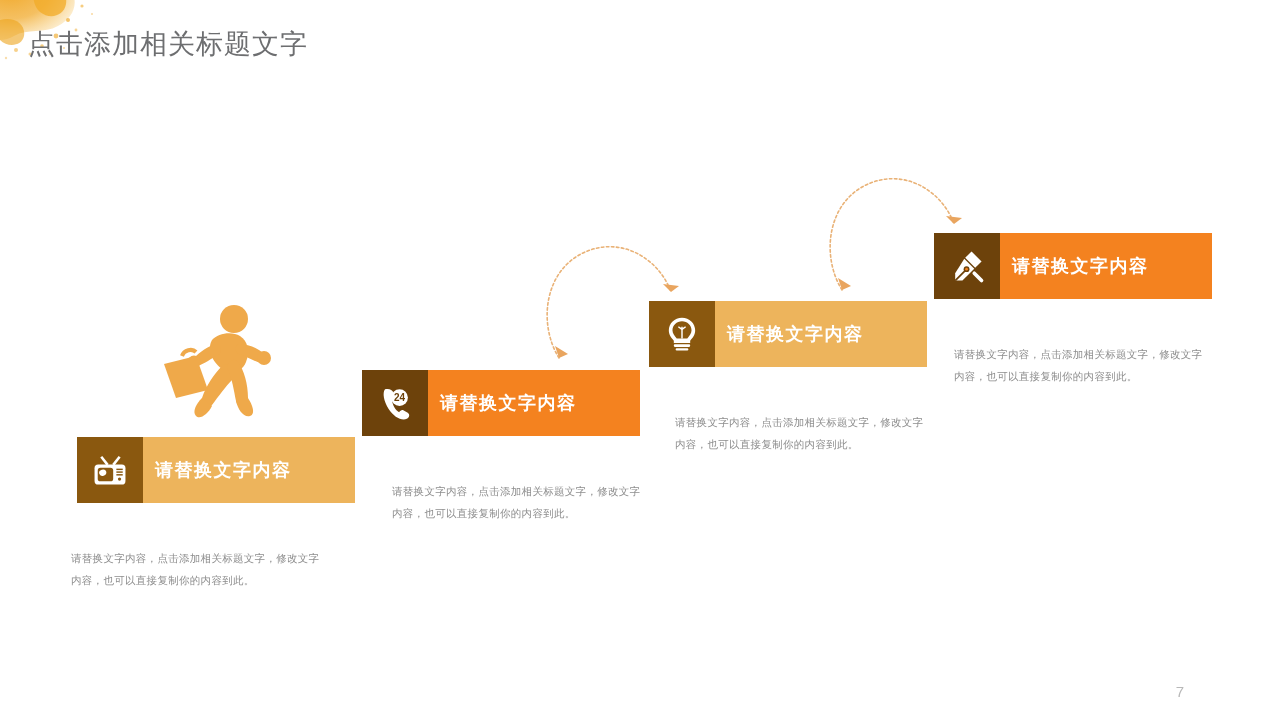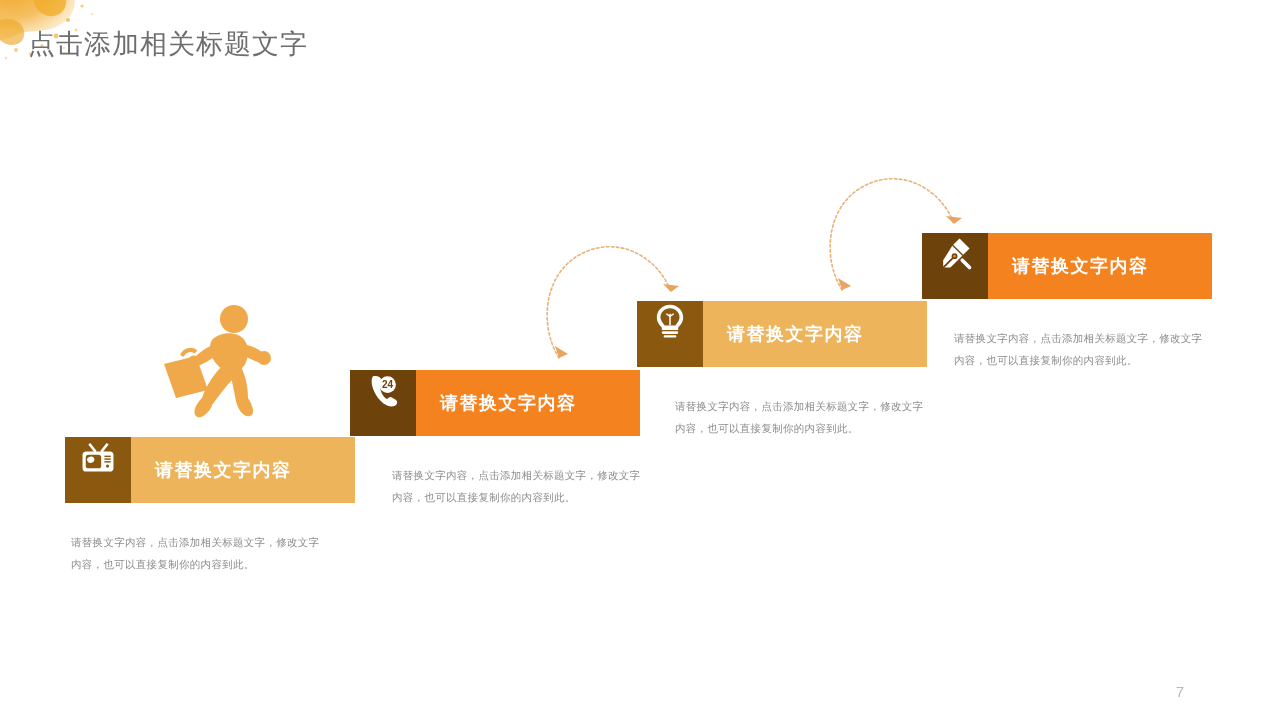--- a/index.html
+++ b/index.html
@@ -53,37 +53,38 @@
   .card .bar {
     display: flex;
     align-items: stretch;
     height: 66px;
   }
   .card .iconbox {
     width: 66px;
     min-width: 66px;
     background: #8a580f;
     display: flex;
-    align-items: flex-start;
+    align-items: center;
     justify-content: center;
+    margin-left: 12px;
   }
   .card .titlebox {
     flex: 1;
     display: flex;
     align-items: center;
-    padding-left: 24px;
+    padding-left: 12px;
   }
   .card .card-title {
     font-size: 18px;
     font-weight: bold;
     color: #ffffff;
     letter-spacing: 1.5px;
   }
   .card .body {
-    margin-top: 28px;
+    margin-top: 44px;
     padding-left: 10px;
     font-size: 10.5px;
     color: #8d8d8d;
     line-height: 2.1;
     width: 250px;
     letter-spacing: .3px;
   }
 
   
   #card-1 { left: 65px;  top: 437px; }

